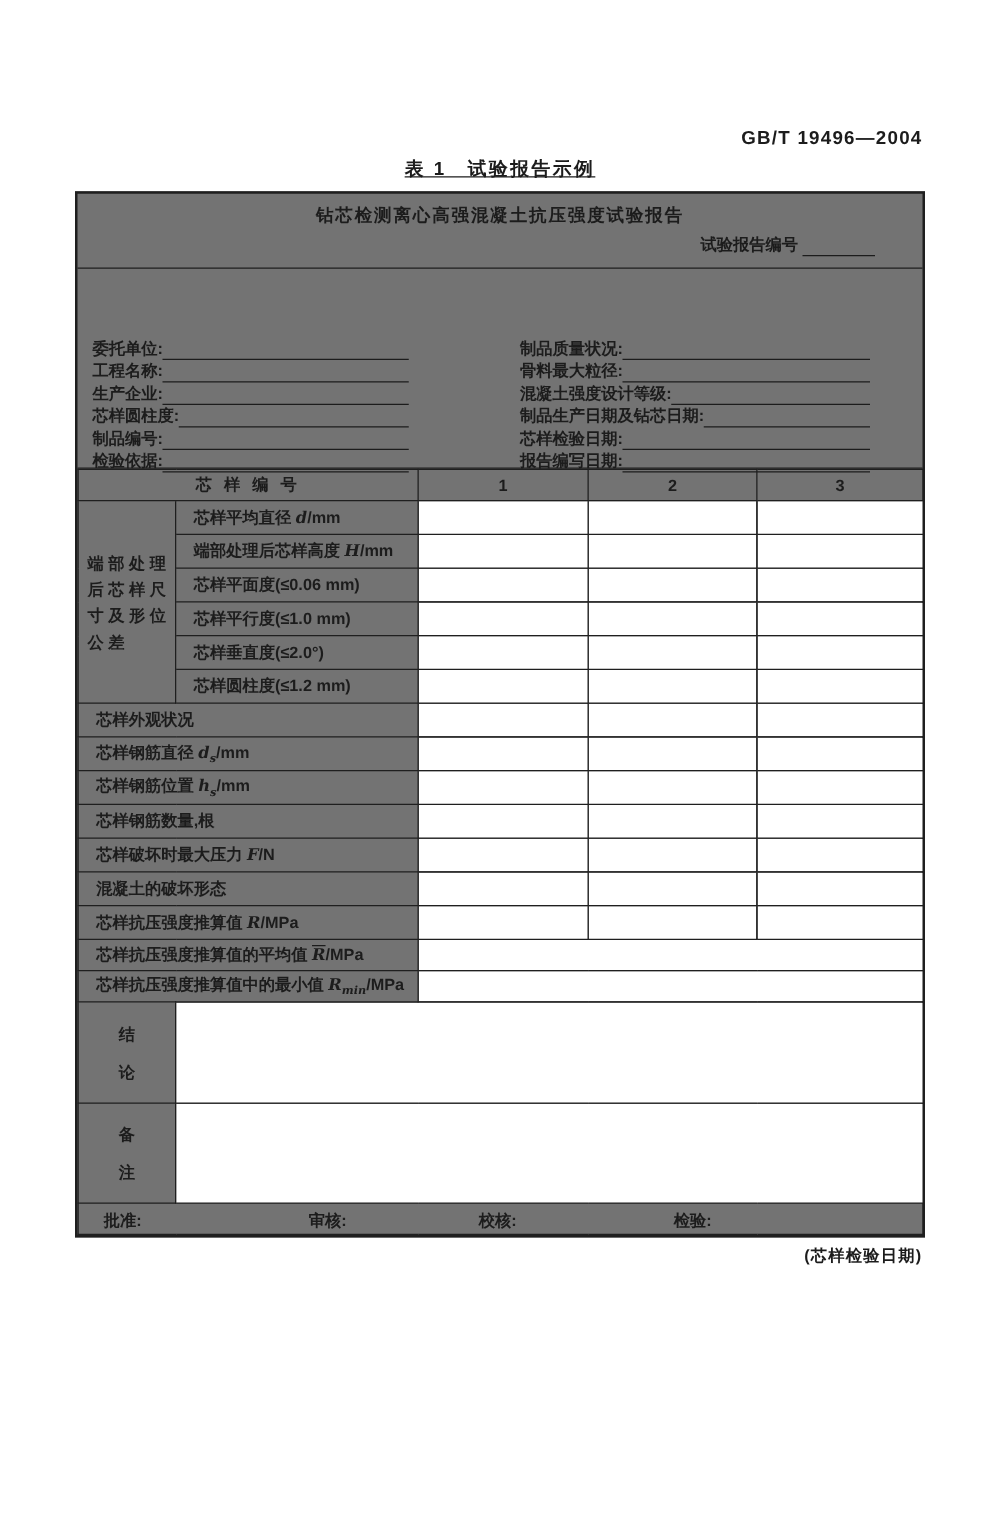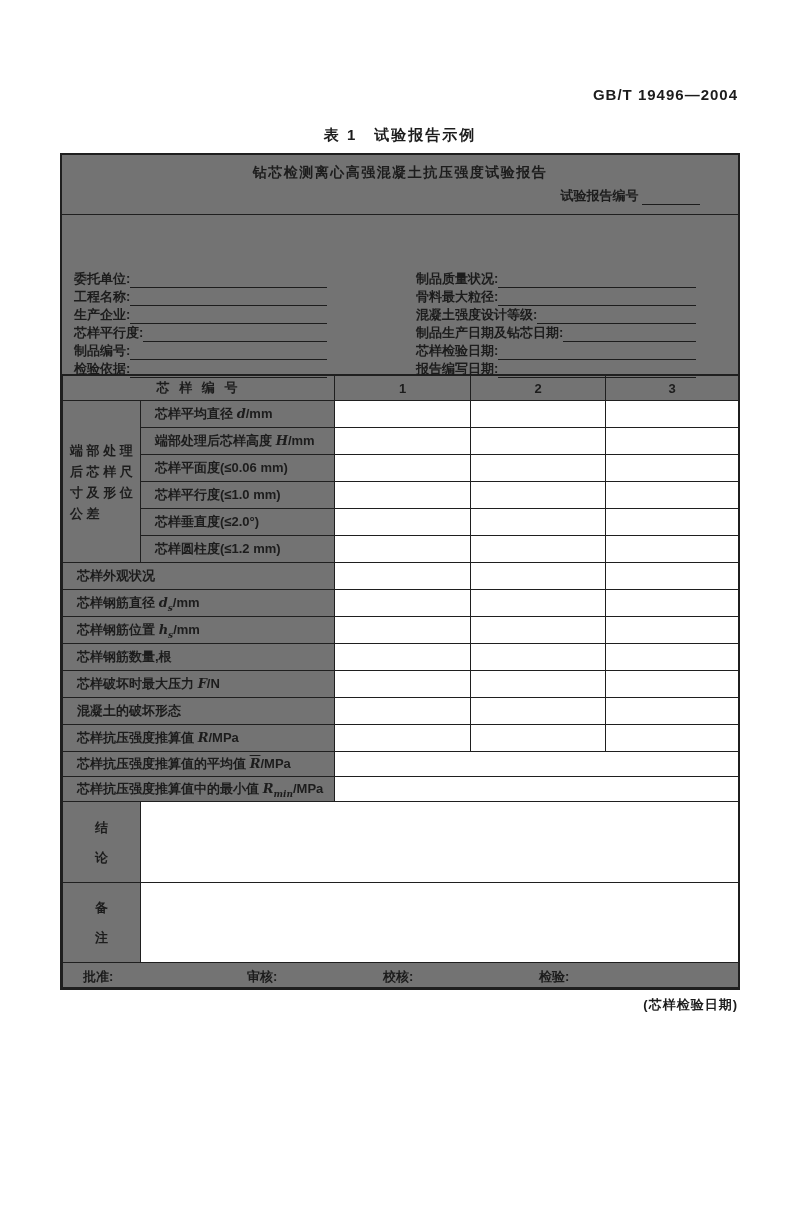--- a/index.html
+++ b/index.html
@@ -6,26 +6,26 @@
   html,body { background: #e8e8e8; }
   .page {
     position: relative;
     width: 800px; height: 1219px;
     margin: 0 auto;
     background: #ffffff;
     font-family: "Liberation Sans", "DejaVu Sans", sans-serif;
     color: #1c1c1c;
   }
   .std-code {
-    position: absolute; top: 86px; right: 62px;
+    position: absolute; top: 102px; right: 62px;
     font-size: 15px; font-weight: bold; letter-spacing: 1px;
   }
   .caption {
     position: absolute; top: 126px; left: 60px; width: 680px;
-    text-align: center; font-size: 15px; font-weight: bold; letter-spacing: 2px;
+    text-align: center; font-size: 15px; font-weight: bold; letter-spacing: 2px; text-decoration: underline;
   }
   .form-wrap {
     position: absolute; top: 153px; left: 60px; width: 680px;
     border: 2px solid #1f1f1f;
     background: #737373;
   }
   .title-block { height: 60px; border-bottom: 1px solid #1f1f1f; position: relative; }
   .report-title {
     text-align: center; padding-top: 9px;
     font-size: 14px; font-weight: bold; letter-spacing: 1.5px;
@@ -97,21 +97,21 @@
           </div>
           <div class="field-row">
             <span class="field-label">工程名称:</span>
             <span class="field-blank"></span>
           </div>
           <div class="field-row">
             <span class="field-label">生产企业:</span>
             <span class="field-blank"></span>
           </div>
           <div class="field-row">
-            <span class="field-label">芯样平行度:</span>
+            <span class="field-label">芯样圆柱度:</span>
             <span class="field-blank"></span>
           </div>
           <div class="field-row">
             <span class="field-label">制品编号:</span>
             <span class="field-blank"></span>
           </div>
           <div class="field-row">
             <span class="field-label">检验依据:</span>
             <span class="field-blank"></span>
           </div>

